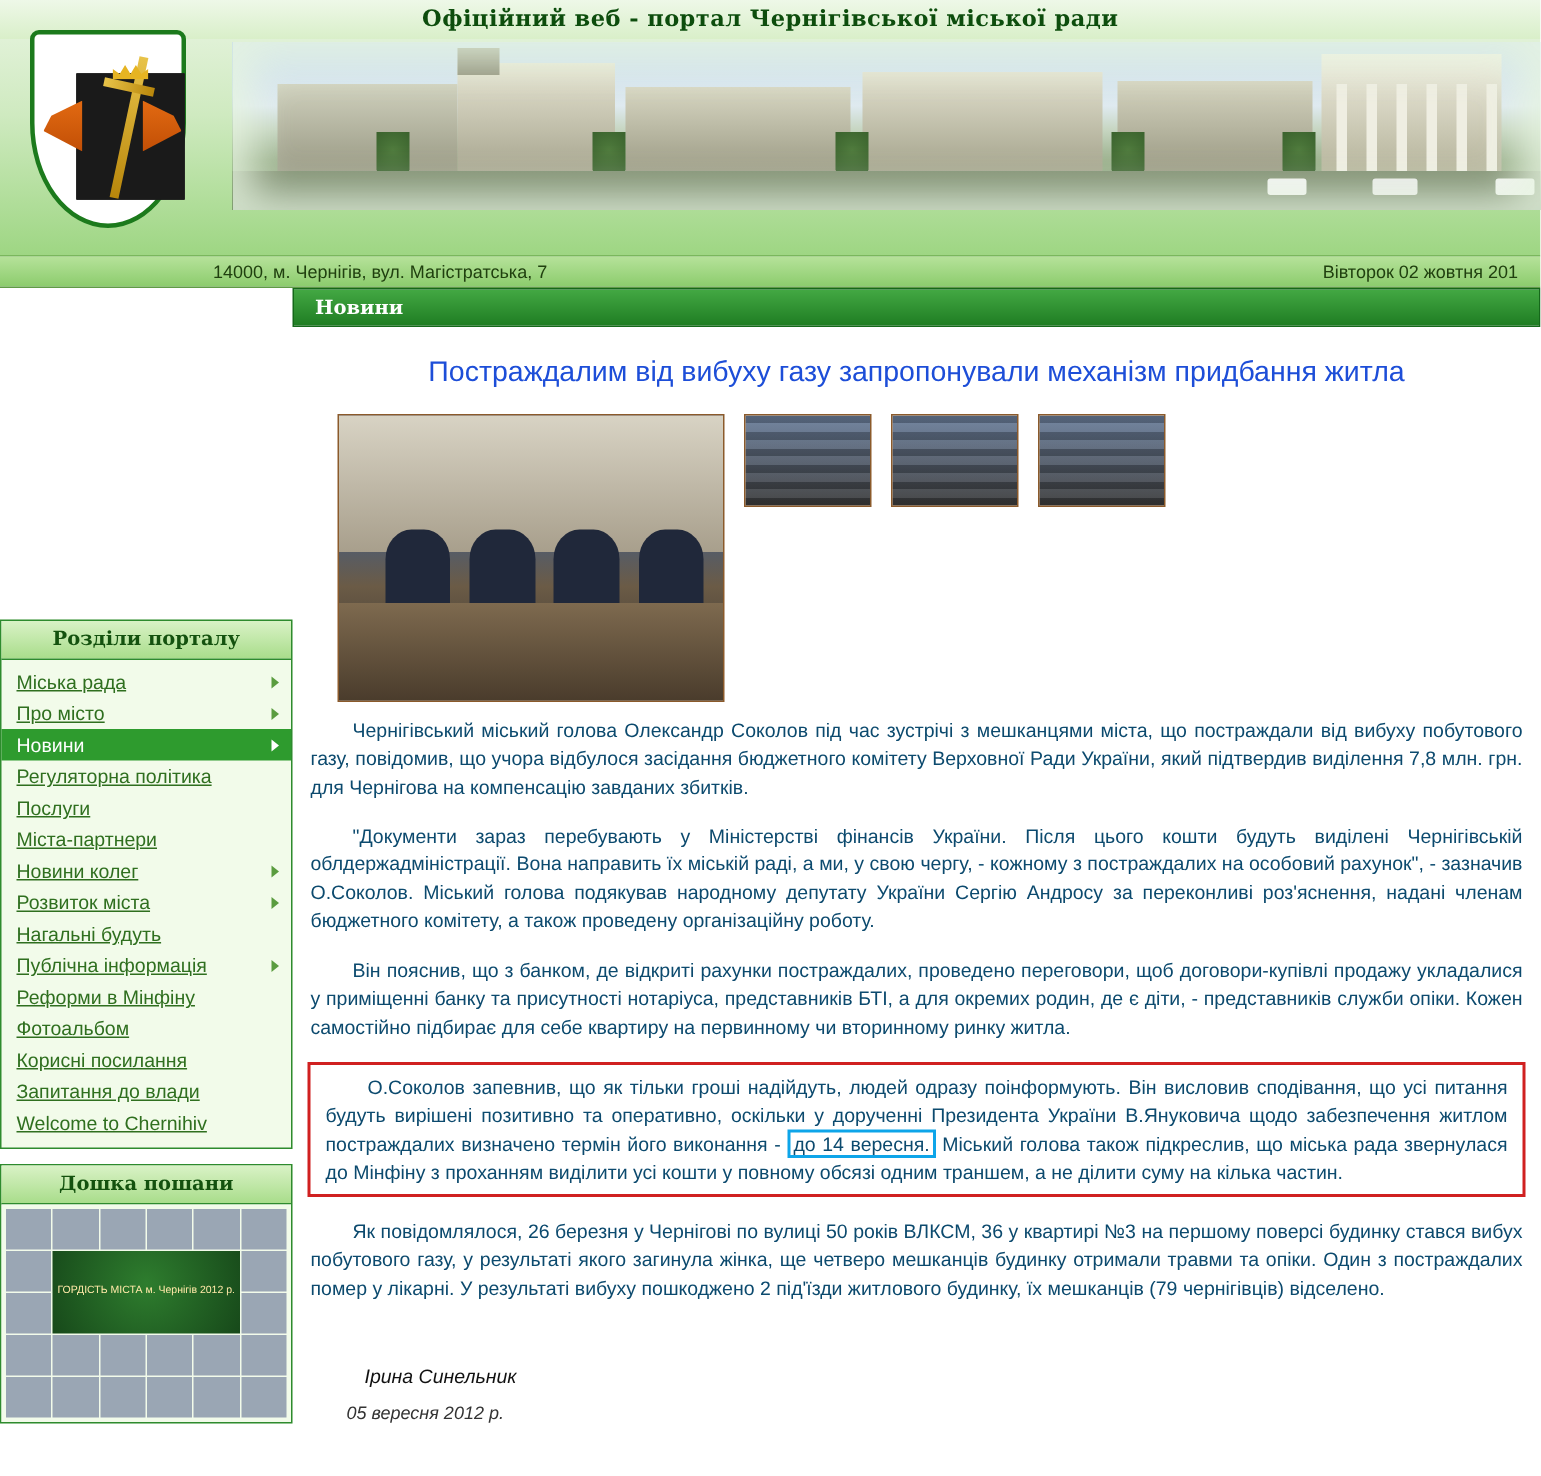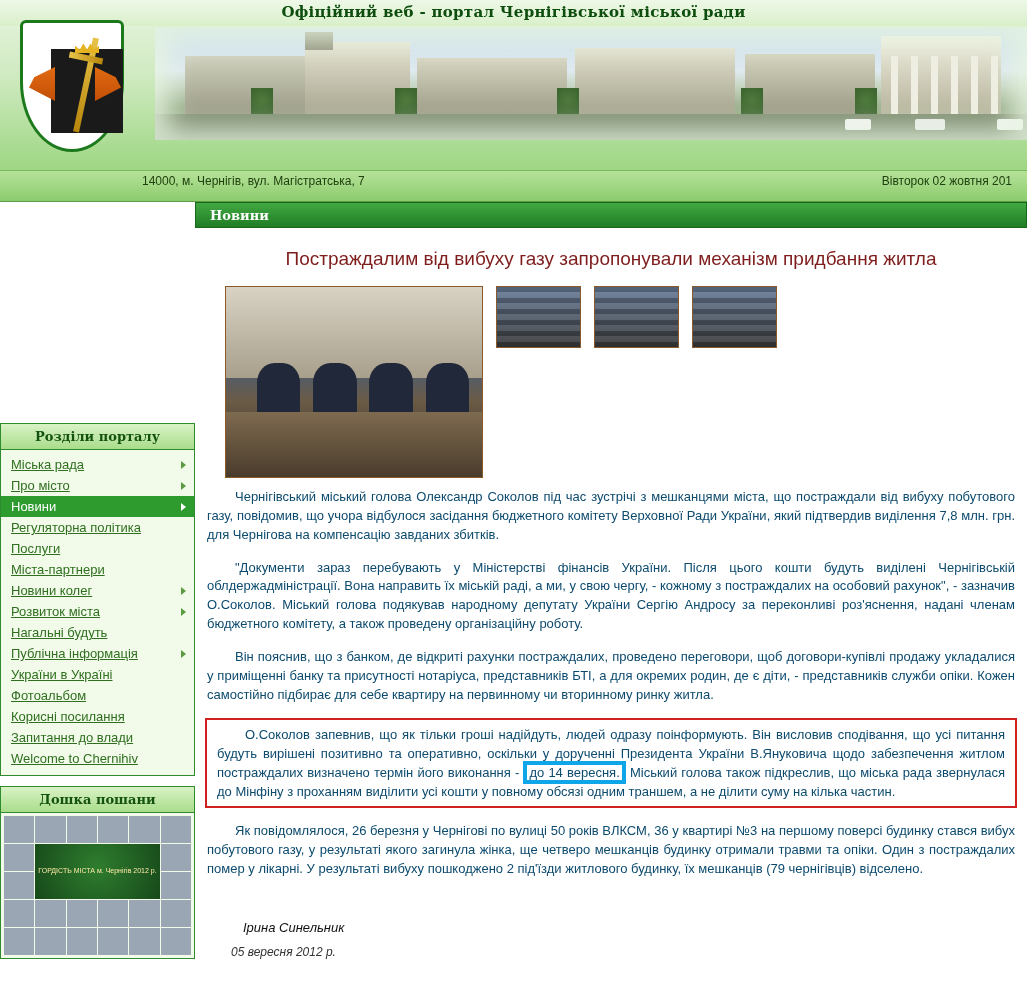--- a/index.html
+++ b/index.html
@@ -92,21 +92,21 @@
   .cross:after {
     content:""; position:absolute; left:6px; top:18px; width:34px; height:6px;
     background:linear-gradient(to right,#e8c349,#b8860b); transform: rotate(12deg);
   }
   .wing-l, .wing-r { position:absolute; top:44px; width:26px; height:34px; background:linear-gradient(to bottom,#e26a12,#c24f06); }
   .wing-l { left:6px; clip-path: polygon(100% 0,100% 100%,0 60%,20% 30%); }
   .wing-r { left:72px; clip-path: polygon(0 0,0 100%,100% 60%,80% 30%); }
 
   .addr-band {
     position: relative;
-    height: 32px;
+    height: 22px;
     background: linear-gradient(to bottom,#b6e29a,#8ccc6d);
     border-top: 1px solid #7ab75d;
     border-bottom: 1px solid #5f9b45;
   }
   .addr-left { position:absolute; left:142px; top:3px; font-size:12px; color:#20400f; }
   .addr-right { position:absolute; right:15px; top:3px; font-size:12px; color:#20400f; white-space:nowrap; }
 
   
   .page { display:flex; align-items:flex-end; }
   .sidebar { width:195px; flex:0 0 195px; background:#ffffff; }
@@ -163,21 +163,21 @@
     padding-left:14px;
     color:#ffffff;
     font-family:"DejaVu Serif", serif;
     font-weight:bold; font-size:13px;
   }
   .article { padding:14px 6px 10px 6px; }
   h1.article-title {
     font-family:"Liberation Sans", sans-serif;
     font-weight:normal;
     font-size:19px;
-    color:#7f1d1d;
+    color:#1d4ed8;
     text-align:center;
     margin:6px 0 16px 0;
   }
   .photos { display:flex; align-items:flex-start; gap:13px; margin:0 0 10px 24px; }
   .mainphoto {
     width:258px; height:192px;
     border:1px solid #8b5a2b;
     background: linear-gradient(to bottom,#2f3e57 0%,#4a5d79 40%,#6b5b46 60%,#2b2b2b 100%);
     position:relative; overflow:hidden;
   }
@@ -201,21 +201,21 @@
     text-indent:28px;
     padding:0 6px;
   }
   .boxed {
     border:2px solid #d02020;
     padding:6px 4px 4px 4px;
     margin:0 4px 14px 4px;
   }
   .boxed p { margin:0; }
   .inline-box {
-    border:4px solid #0ea5e9;
+    border:2px solid #0ea5e9;
     padding:0 2px;
     margin-top:33px;
   }
   .author { font-size:13px; font-style:italic; color:#111; margin:42px 0 10px 0; padding-left:42px; }
   .date { font-size:12px; font-style:italic; color:#333; padding-left:30px; }
 </style>
 </head>
 <body>
 
 <div class="header">
@@ -303,21 +303,21 @@
           <span class="arrow"></span>
         </li>
         <li>
           <a href="#">Нагальні будуть</a>
         </li>
         <li>
           <a href="#">Публічна інформація</a>
           <span class="arrow"></span>
         </li>
         <li>
-          <a href="#">України в Україні</a>
+          <a href="#">Реформи в Мінфіну</a>
         </li>
         <li>
           <a href="#">Фотоальбом</a>
         </li>
         <li>
           <a href="#">Корисні посилання</a>
         </li>
         <li>
           <a href="#">Запитання до влади</a>
         </li>

